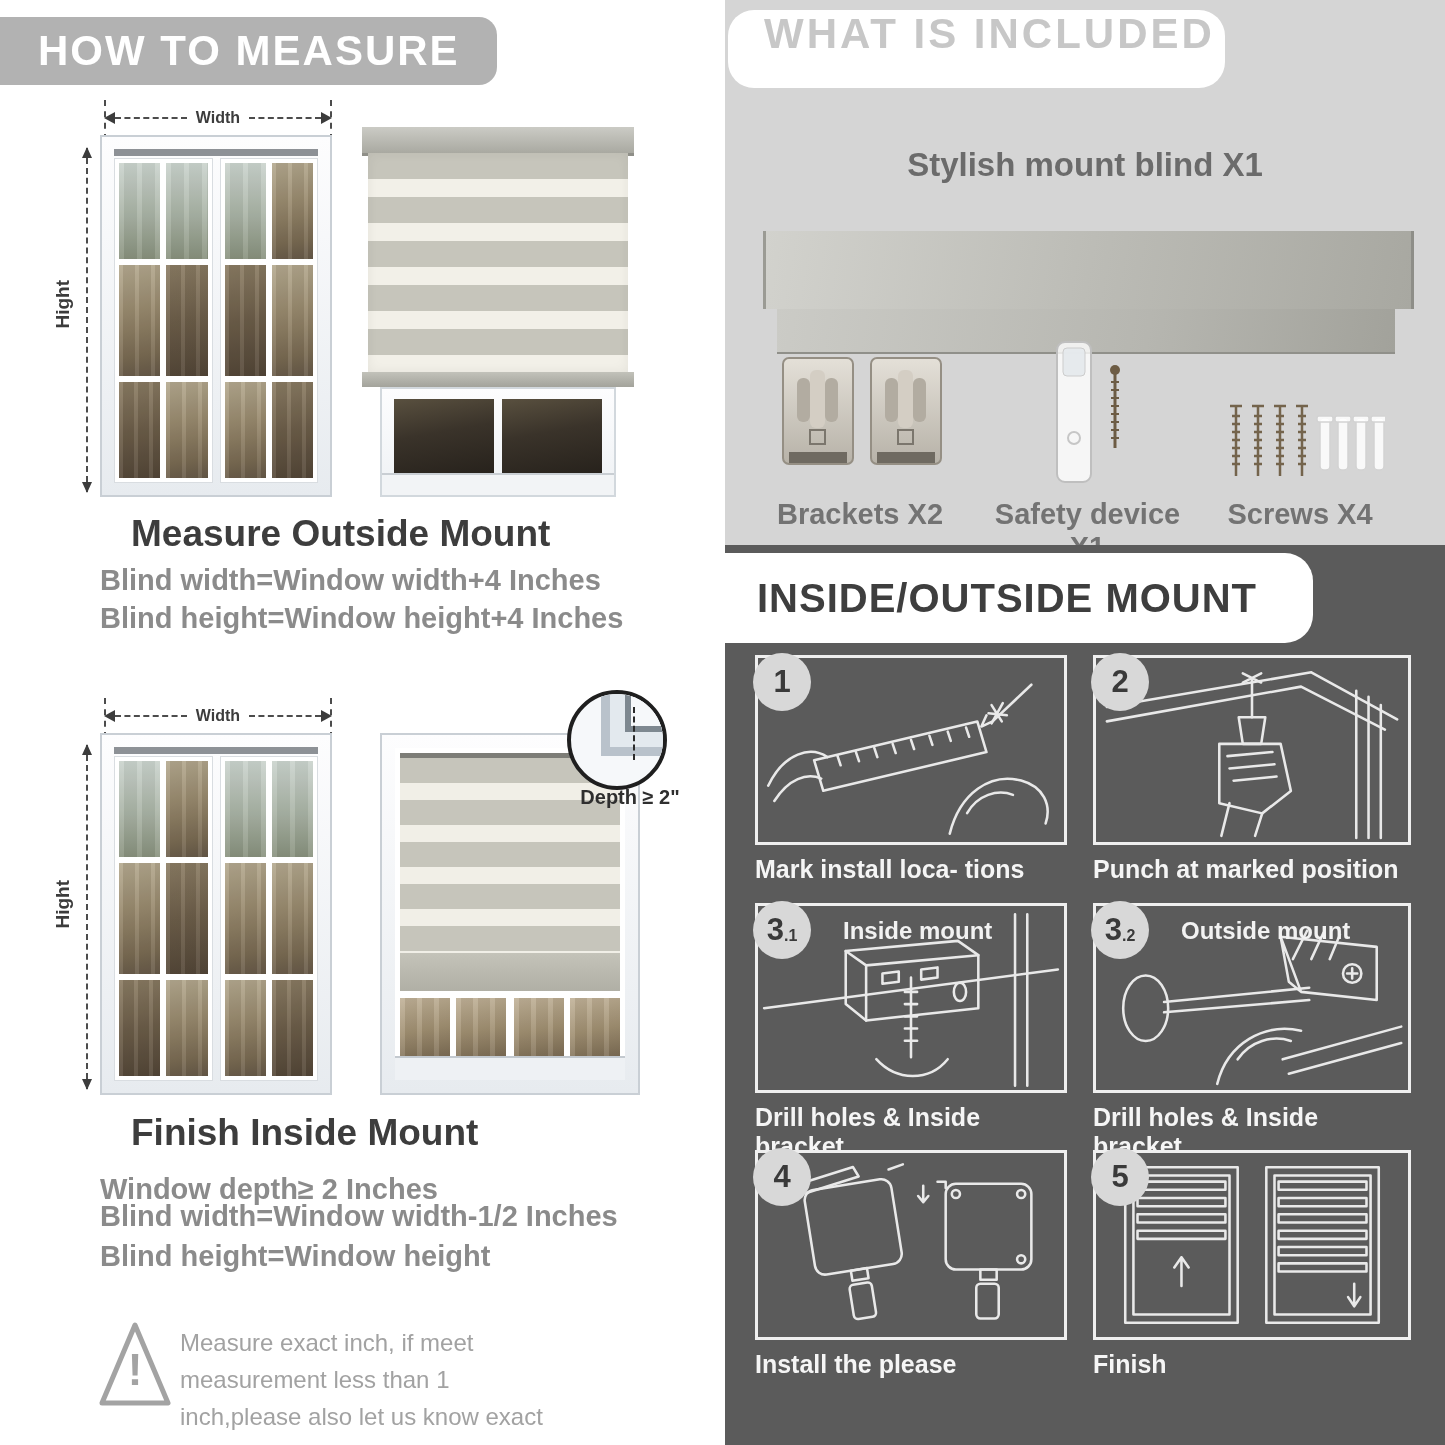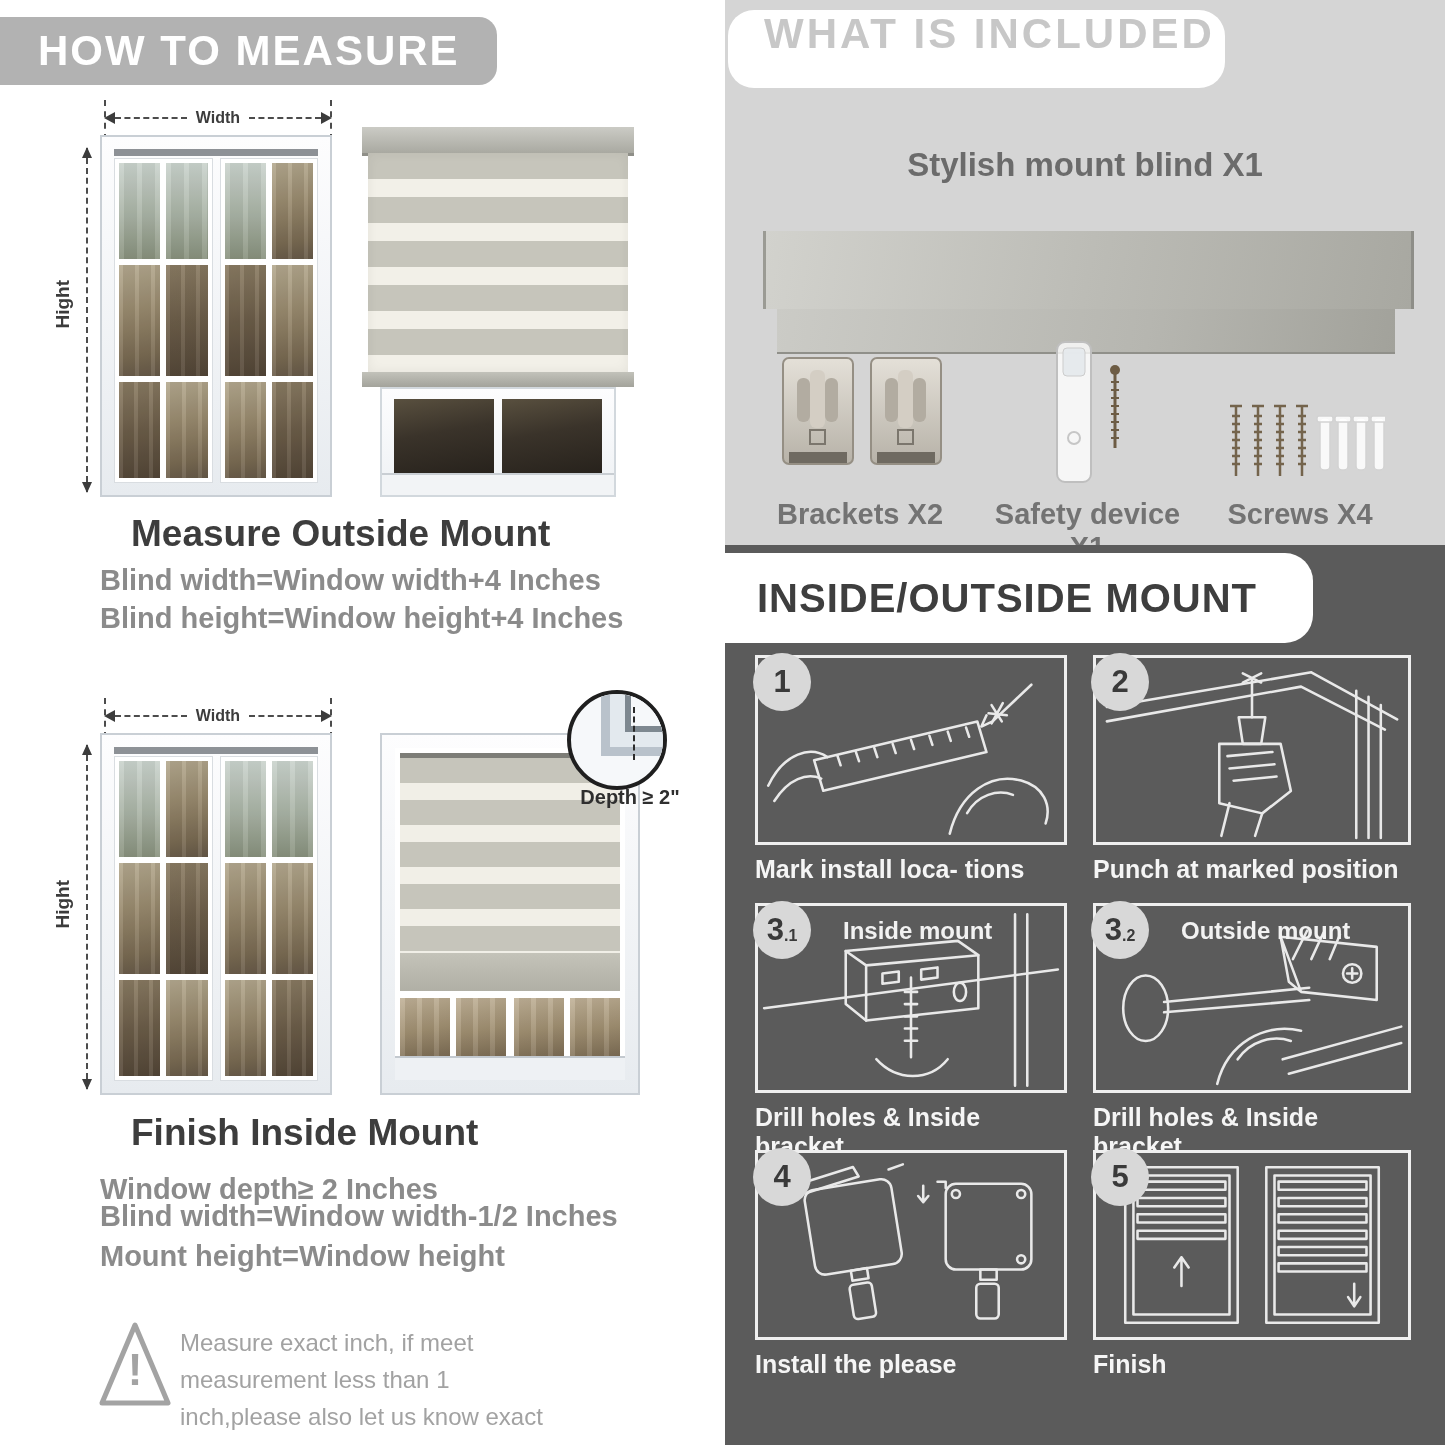--- a/index.html
+++ b/index.html
@@ -225,21 +225,21 @@
   <div class="abs depth-circle" style="left:567px;top:690px;">
     <div class="dc-out"></div>
     <div class="dc-in"></div>
     <div class="dc-dash"></div>
   </div>
   <div class="abs depth-label" style="left:560px;top:786px;width:140px;text-align:center;">Depth ≥ 2"</div>
 
   <div class="abs sec-title" style="left:100px;top:1112px;">Finish Inside Mount</div>
   <div class="abs sec-line" style="left:100px;top:1160px;margin-top:13px;">Window depth≥ 2 Inches</div>
   <div class="abs sec-line" style="left:100px;top:1200px;">Blind width=Window width-1/2 Inches</div>
-  <div class="abs sec-line" style="left:100px;top:1240px;">Mount height=Window height</div>
+  <div class="abs sec-line" style="left:100px;top:1240px;">Blind height=Window height</div>
 
   <div class="abs" style="left:96px;top:1316px;width:78px;height:96px;">
     <svg width="78" height="96" viewBox="0 0 78 96">
       <path d="M39 9 L72 87 L6 87 Z" fill="none" stroke="#a3a3a3" stroke-width="5" stroke-linejoin="round"></path>
     </svg>
     <span class="warn-bang">!</span>
   </div>
   <div class="abs warn-text" style="left:180px;top:1324px;">Measure exact inch, if meet measurement less than 1 inch,please also let us know exact measurement, please do not leave it</div>
 
   <div class="abs included-panel">

